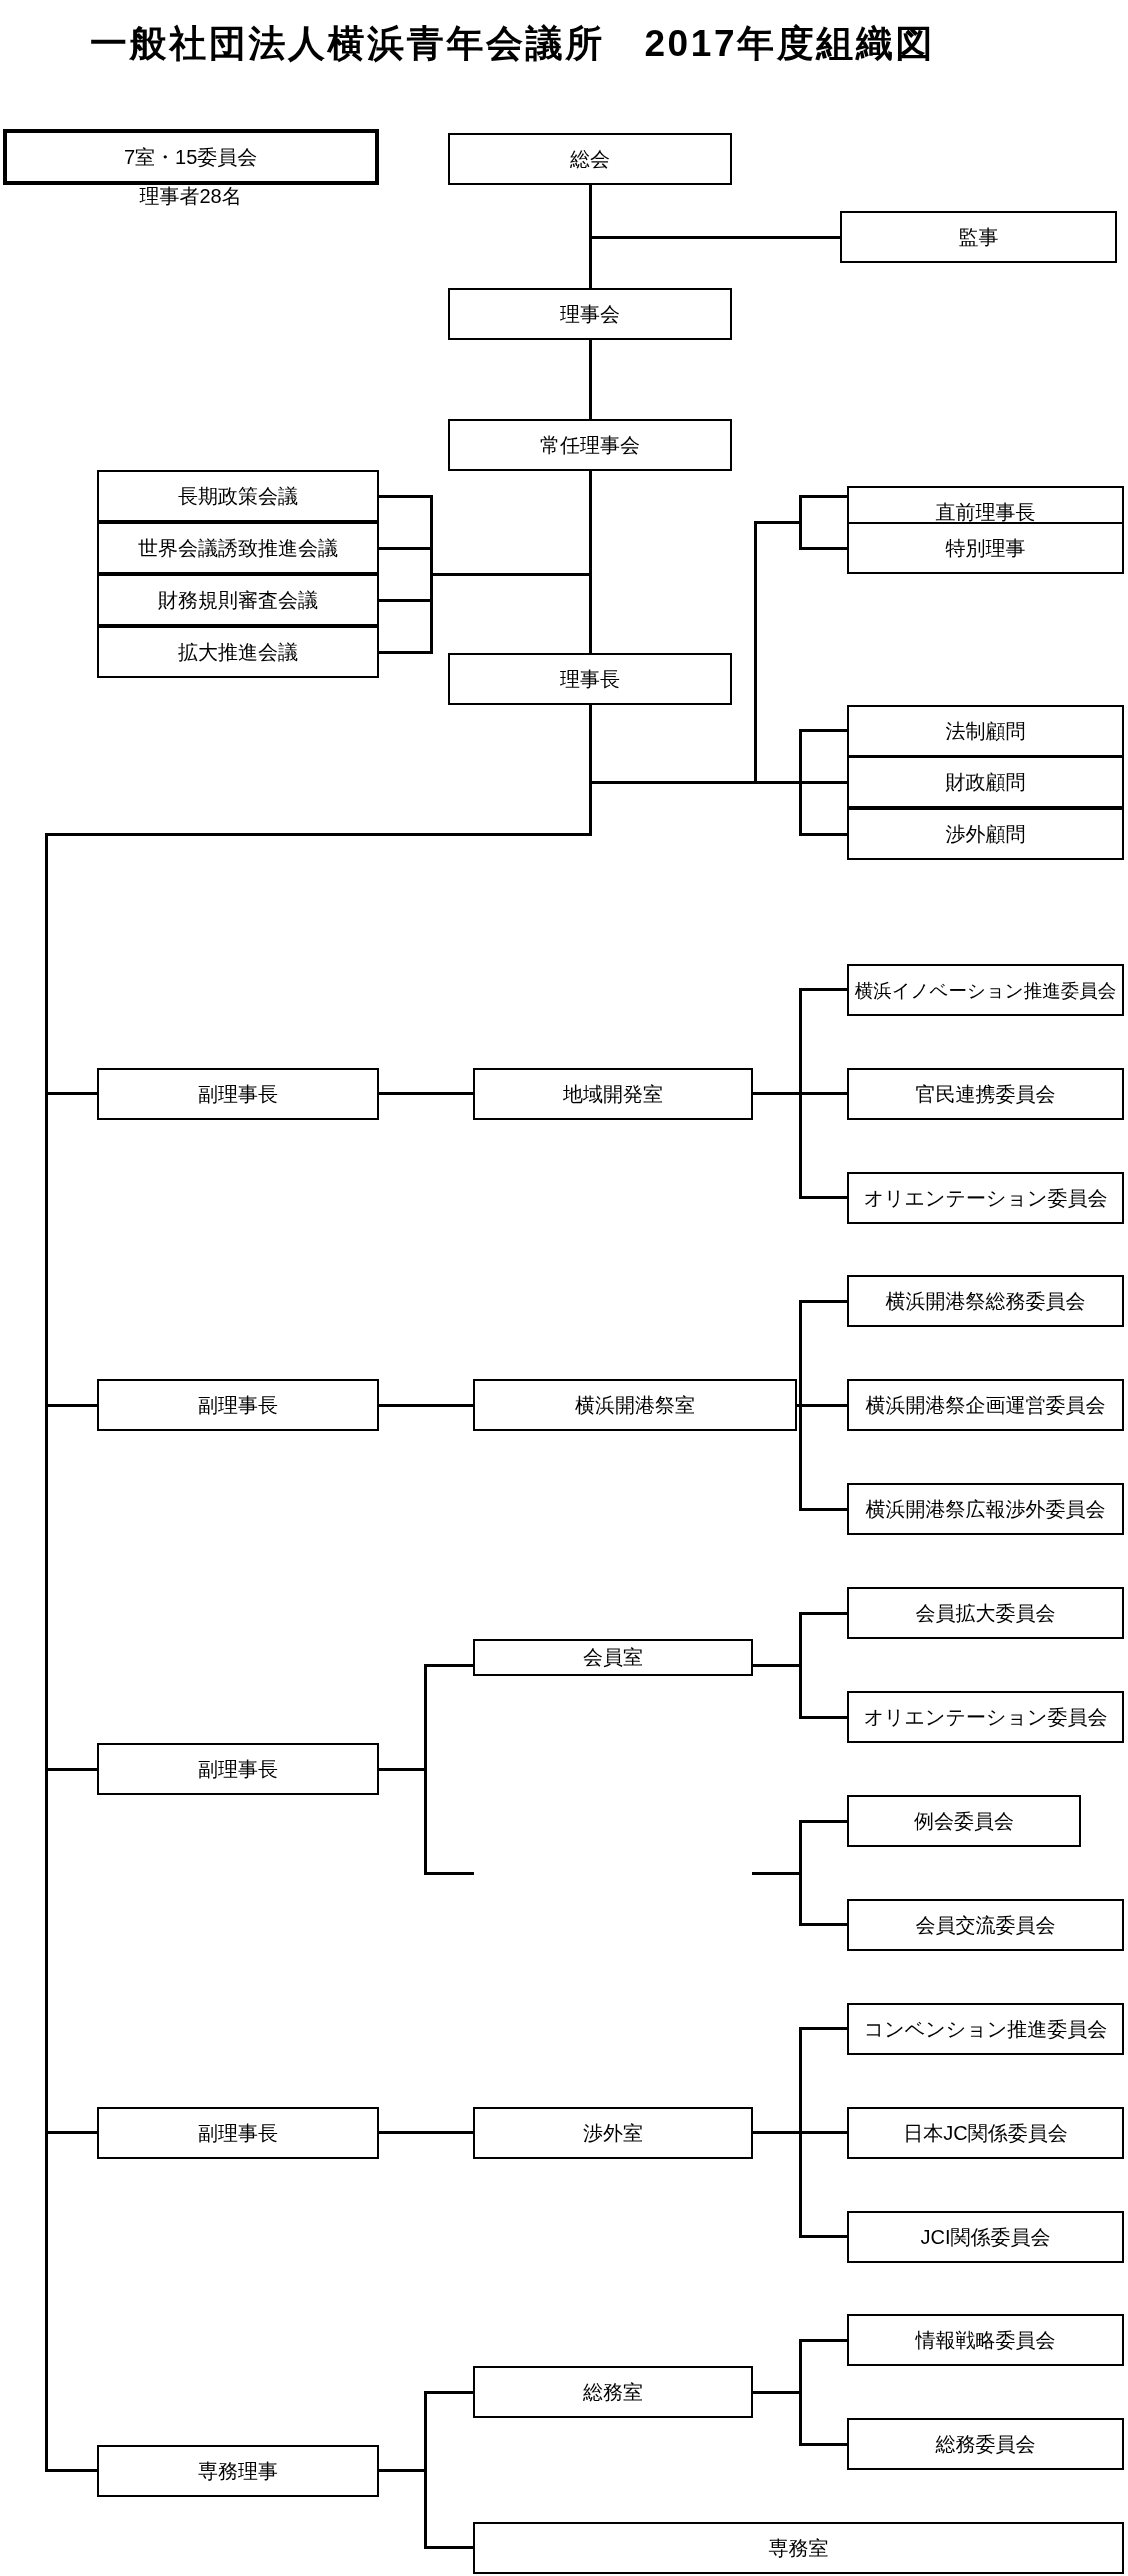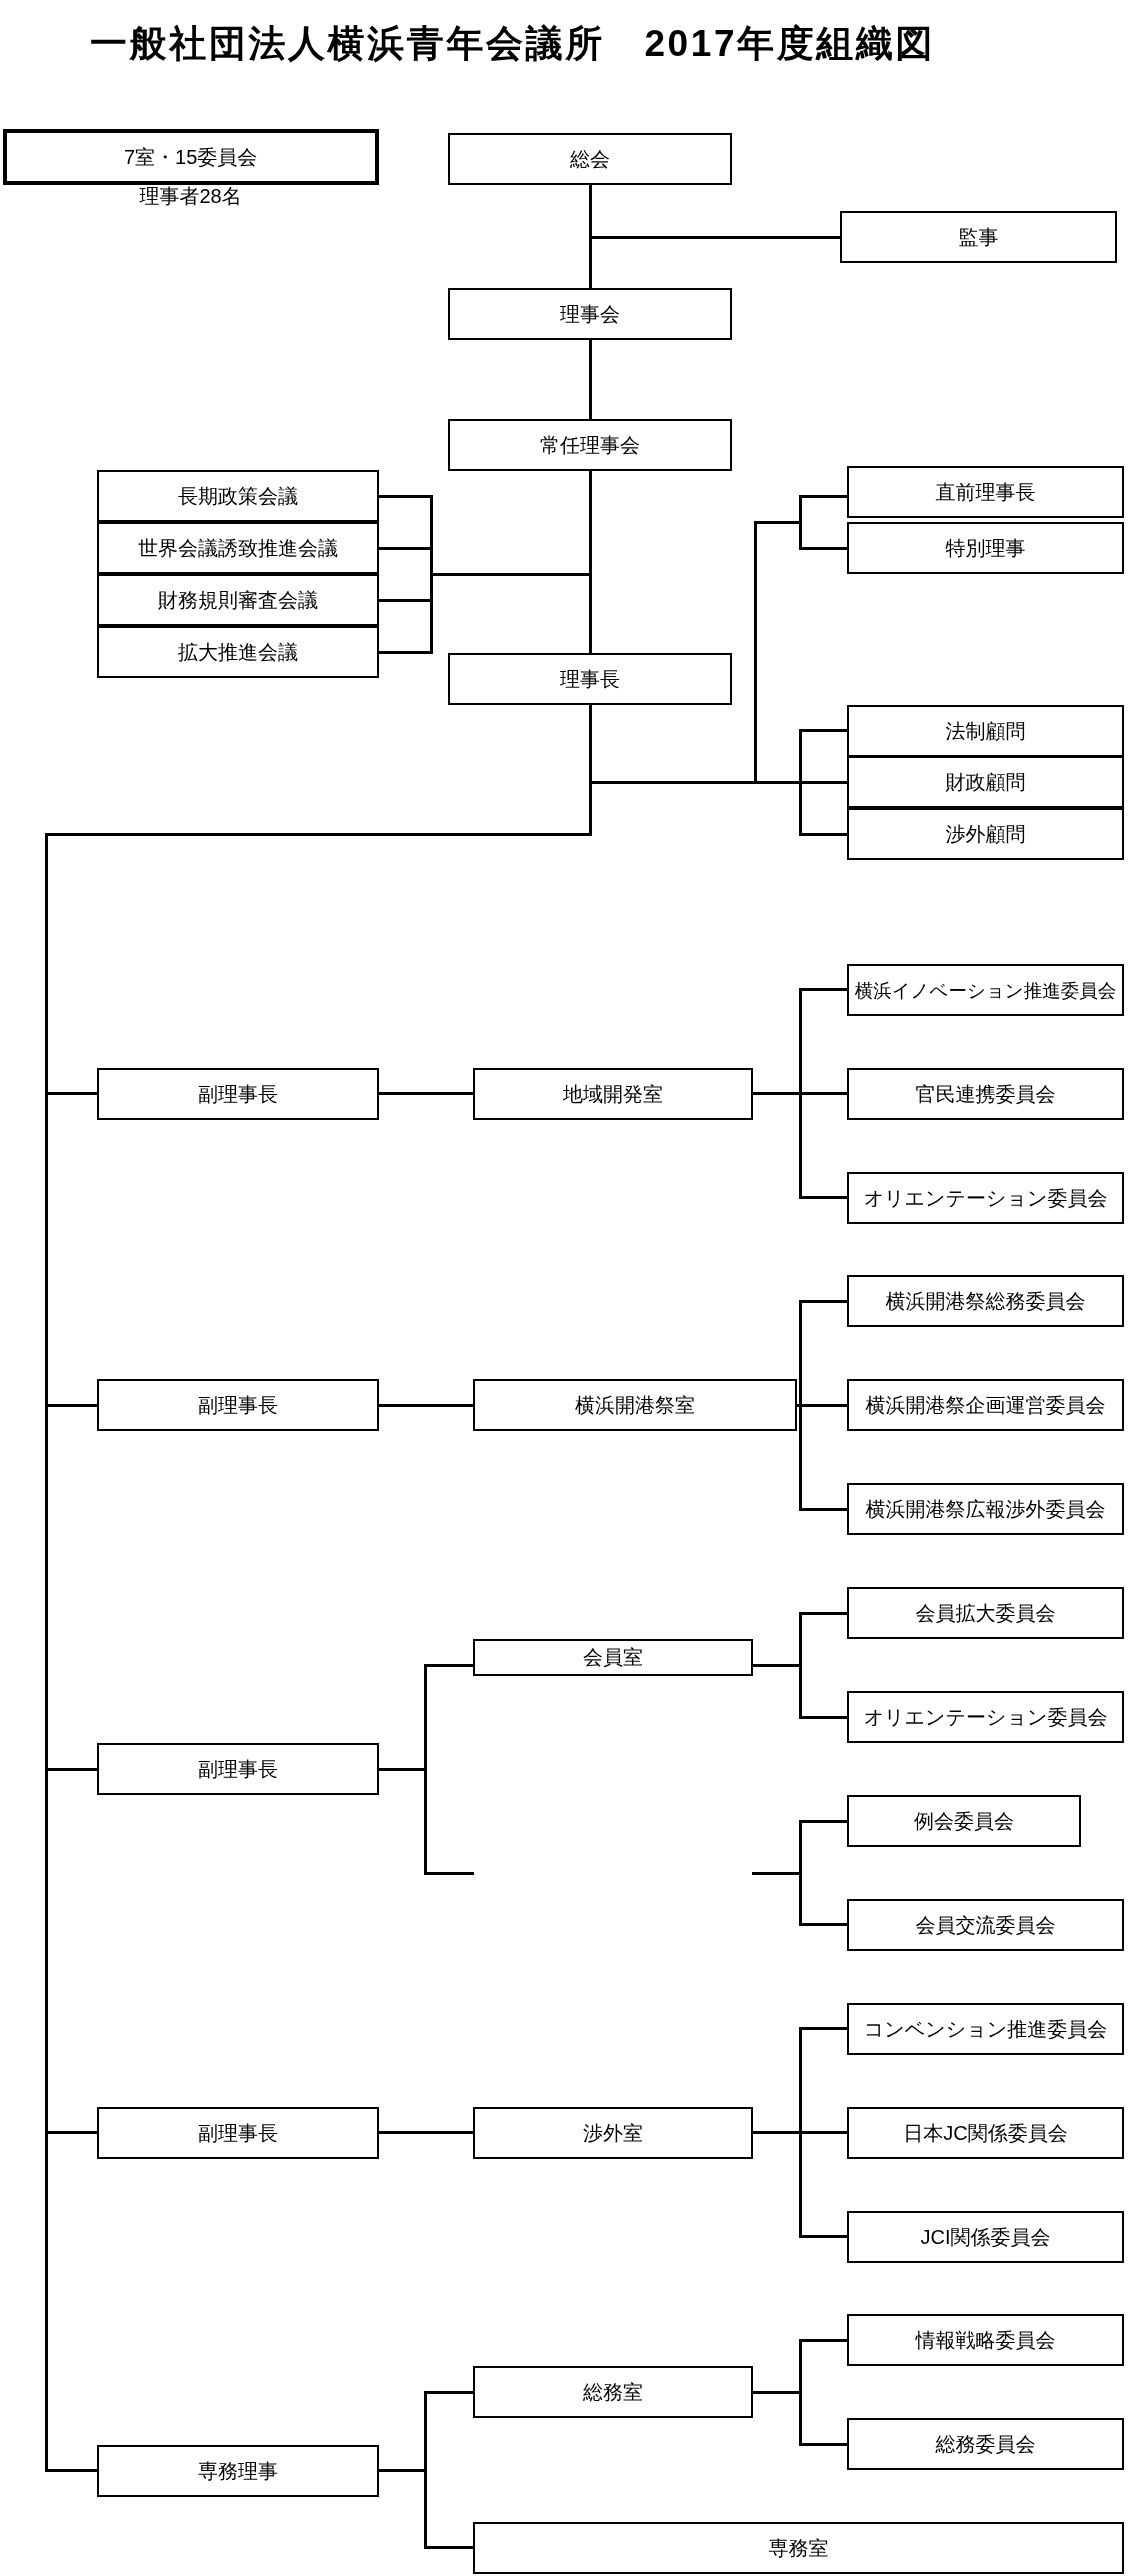--- a/index.html
+++ b/index.html
@@ -112,21 +112,21 @@
     </div>
     <div class="node" style="left: 97px; top: 522px; width: 282px; height: 52px;">
       <span>世界会議誘致推進会議</span>
     </div>
     <div class="node" style="left: 97px; top: 574px; width: 282px; height: 52px;">
       <span>財務規則審査会議</span>
     </div>
     <div class="node" style="left: 97px; top: 626px; width: 282px; height: 52px;">
       <span>拡大推進会議</span>
     </div>
-    <div class="node" style="left: 847px; top: 466px; width: 277px; height: 52px;">
+    <div class="node" style="left: 847px; top: 486px; width: 277px; height: 52px;">
       <span>直前理事長</span>
     </div>
     <div class="node" style="left: 847px; top: 522px; width: 277px; height: 52px;">
       <span>特別理事</span>
     </div>
     <div class="node" style="left: 448px; top: 653px; width: 284px; height: 52px;">
       <span>理事長</span>
     </div>
     <div class="node" style="left: 847px; top: 705px; width: 277px; height: 52px;">
       <span>法制顧問</span>

